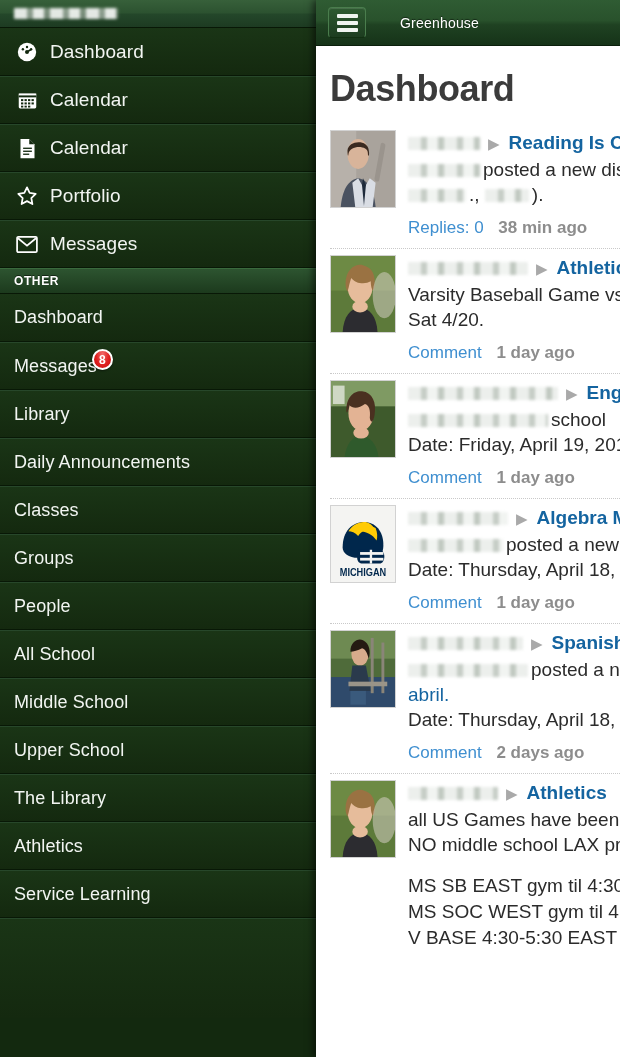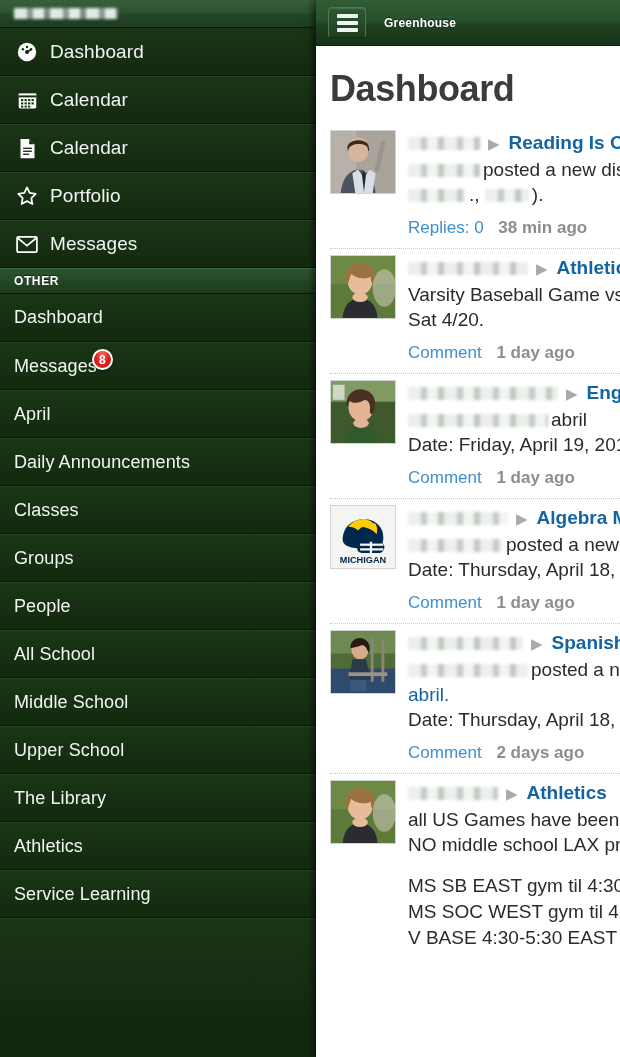--- a/index.html
+++ b/index.html
@@ -160,24 +160,24 @@
   }
   .menu-btn span {
     display: block;
     width: 21px;
     height: 4px;
     background: #f0f4f0;
     border-radius: 1px;
   }
 
   .brand {
-    margin-left: 18px;
+    margin-left: 34px;
     color: #ffffff;
-    font-size: 12px;
-    font-weight: bold;
+    font-size: 14px;
+    font-weight: normal;
     letter-spacing: .2px;
     text-shadow: 0 -1px 1px rgba(0,0,0,.55);
   }
 
   .page-title {
     font-size: 36px;
     font-weight: bold;
     color: #3b3b3b;
     padding: 22px 0 14px 14px;
     letter-spacing: -.4px;
@@ -187,21 +187,21 @@
 
   .feed-item {
     display: flex;
     padding: 6px 0 10px 0;
     border-bottom: 1px dotted #c9c9c9;
   }
   .feed-item:last-child { border-bottom: none; }
 
   .avatar {
     width: 66px;
-    height: 64px;
+    height: 78px;
     flex: 0 0 66px;
     margin-right: 12px;
     border: 1px solid #d2d2d2;
     background: #ccc;
     overflow: hidden;
     position: relative;
   }
   .avatar svg { display: block; width: 100%; height: 100%; }
 
   .body { flex: 1; min-width: 0; padding-top: 2px; }
@@ -341,21 +341,21 @@
     <div id="other-nav">
     <div class="nav-item plain">
       <span>Dashboard</span>
 
     </div>
     <div class="nav-item plain">
       <span>Messages</span>
       <span class="badge">8</span>
     </div>
     <div class="nav-item plain">
-      <span>April</span>
+      <span>Library</span>
 
     </div>
     <div class="nav-item plain">
       <span>Daily Announcements</span>
 
     </div>
     <div class="nav-item plain">
       <span>Classes</span>
 
     </div>
@@ -475,21 +475,21 @@
               <ellipse cx="31" cy="45" rx="8" ry="5" fill="#e3b394"></ellipse>
             </svg>
           </div>
       <div class="body">
             <div class="meta-line">
       <span class="redacted " style="width:150px"></span>
       <span class="tri">▶</span>
       <a class="group-link">Eng</a>
     </div>
             <div class="text">
-        <span class="redacted " style="width:140px"></span><span>abril</span></div>
+        <span class="redacted " style="width:140px"></span><span>school</span></div>
             <div class="text">
         <b>Date:</b>
         <span>Friday, April 19, 2013</span></div>
             <div class="actions">
         <span class="action-link">Comment</span>
         <span class="time">1 day ago</span></div>
           </div>
     </article>
         <article class="feed-item">
       <div class="avatar">

